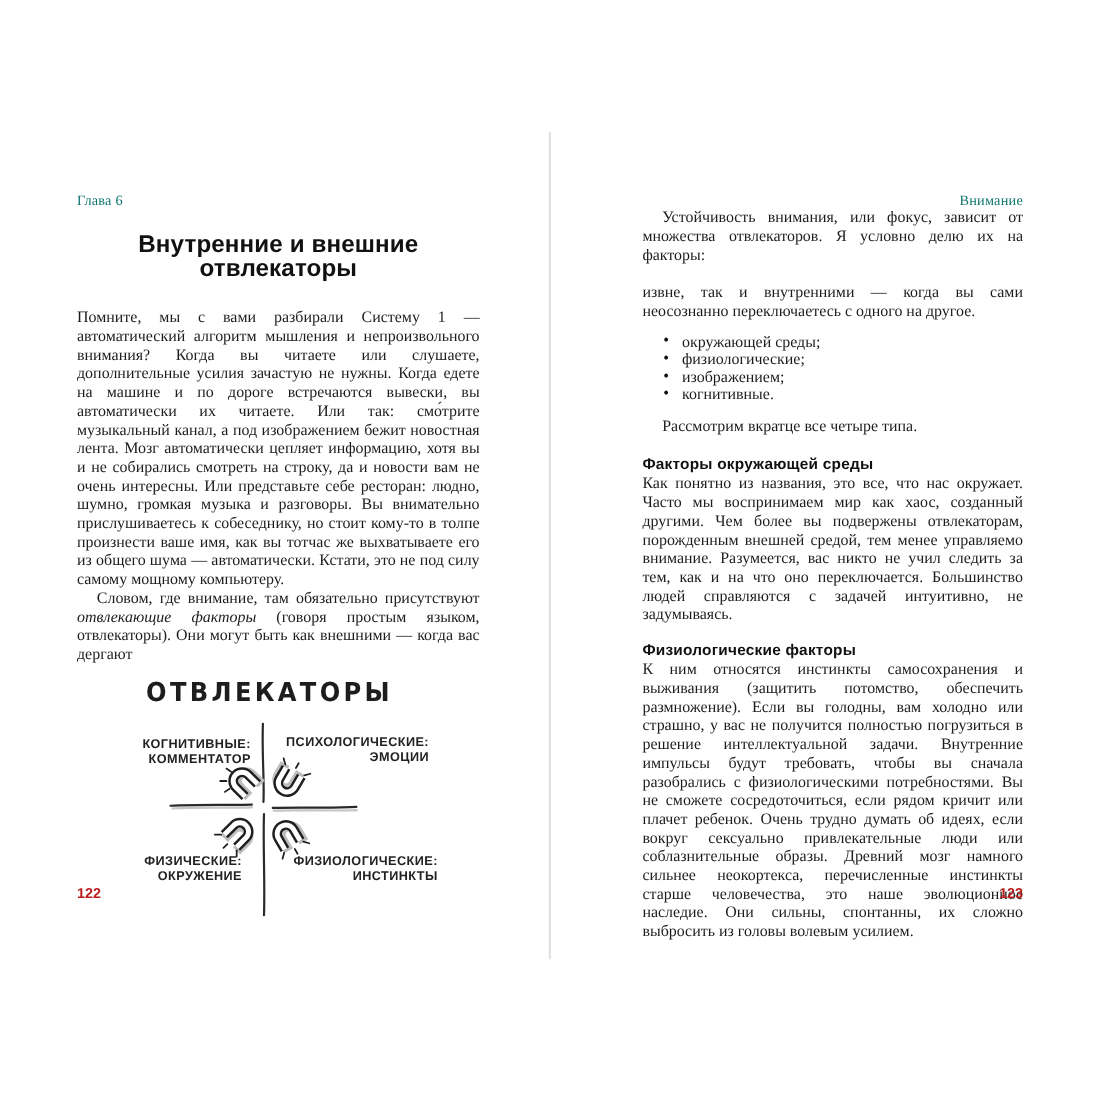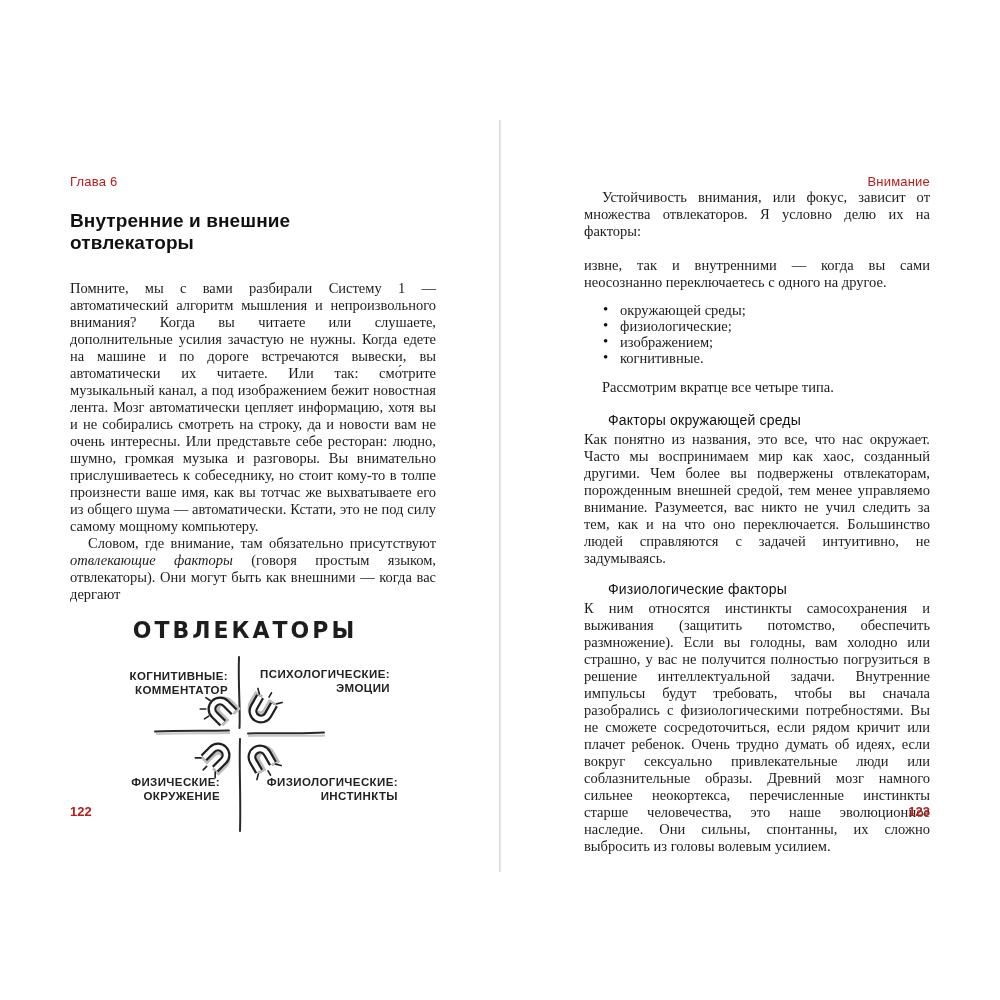--- a/index.html
+++ b/index.html
@@ -9,30 +9,30 @@
   .gutter {
     position: absolute; left: 499px; top: 120px; width: 2px; height: 752px;
     background: linear-gradient(to right, #d2d2d2, #efefef);
   }
 
   .page { position: absolute; top: 174px; }
   .page-left  { left: 70px;  width: 366px; }
   .page-right { left: 584px; width: 346px; }
 
   .running-head {
-    font-family: Liberation Sans, sans-serif;
-    font-size: 13px; color: #b91c1c; letter-spacing: 0.2px;
+    font-family: Liberation Serif, serif;
+    font-size: 13px; color: #0f766e; letter-spacing: 0.2px;
   }
   .running-head.right { text-align: right; }
 
   .chapter-title {
     margin-top: 21px;
     font-family: "Liberation Sans", sans-serif;
-    font-weight: bold; font-size: 19px; line-height: 22px;
-    color: #111; letter-spacing: 0.1px;
+    font-weight: bold; font-size: 22px; line-height: 22px;
+    color: #111; letter-spacing: 0.1px; text-align: center;
   }
 
   .body-text {
     font-size: 14.5px; line-height: 17px; text-align: justify;
   }
   .para-first { margin-top: 26px; }
   .para-follow { text-indent: 18px; }
   .para-cont { margin-top: 17px; }
   .ital { font-style: italic; }
 
@@ -44,21 +44,21 @@
   .bullet-list li::before {
     content: "\2022"; position: absolute; left: -17px; top: -1px;
     font-size: 15px; color: #111;
   }
 
   .after-list { margin-top: 13px; }
 
   .sec-heading {
     margin-top: 16px;
     font-family: "Liberation Sans", sans-serif;
-    font-weight: normal; font-size: 14px; color: #111; letter-spacing: 0.2px; margin-left: 24px;
+    font-weight: bold; font-size: 14px; color: #111; letter-spacing: 0.2px;
   }
   .sec-body { margin-top: 3px; }
 
   .page-number {
     position: absolute; top: 804px;
     font-family: "Liberation Sans", sans-serif;
     font-weight: bold; font-size: 13px; color: #b91c1c;
   }
   .page-number.left { left: 70px; }
   .page-number.right { left: 584px; width: 346px; text-align: right; }

